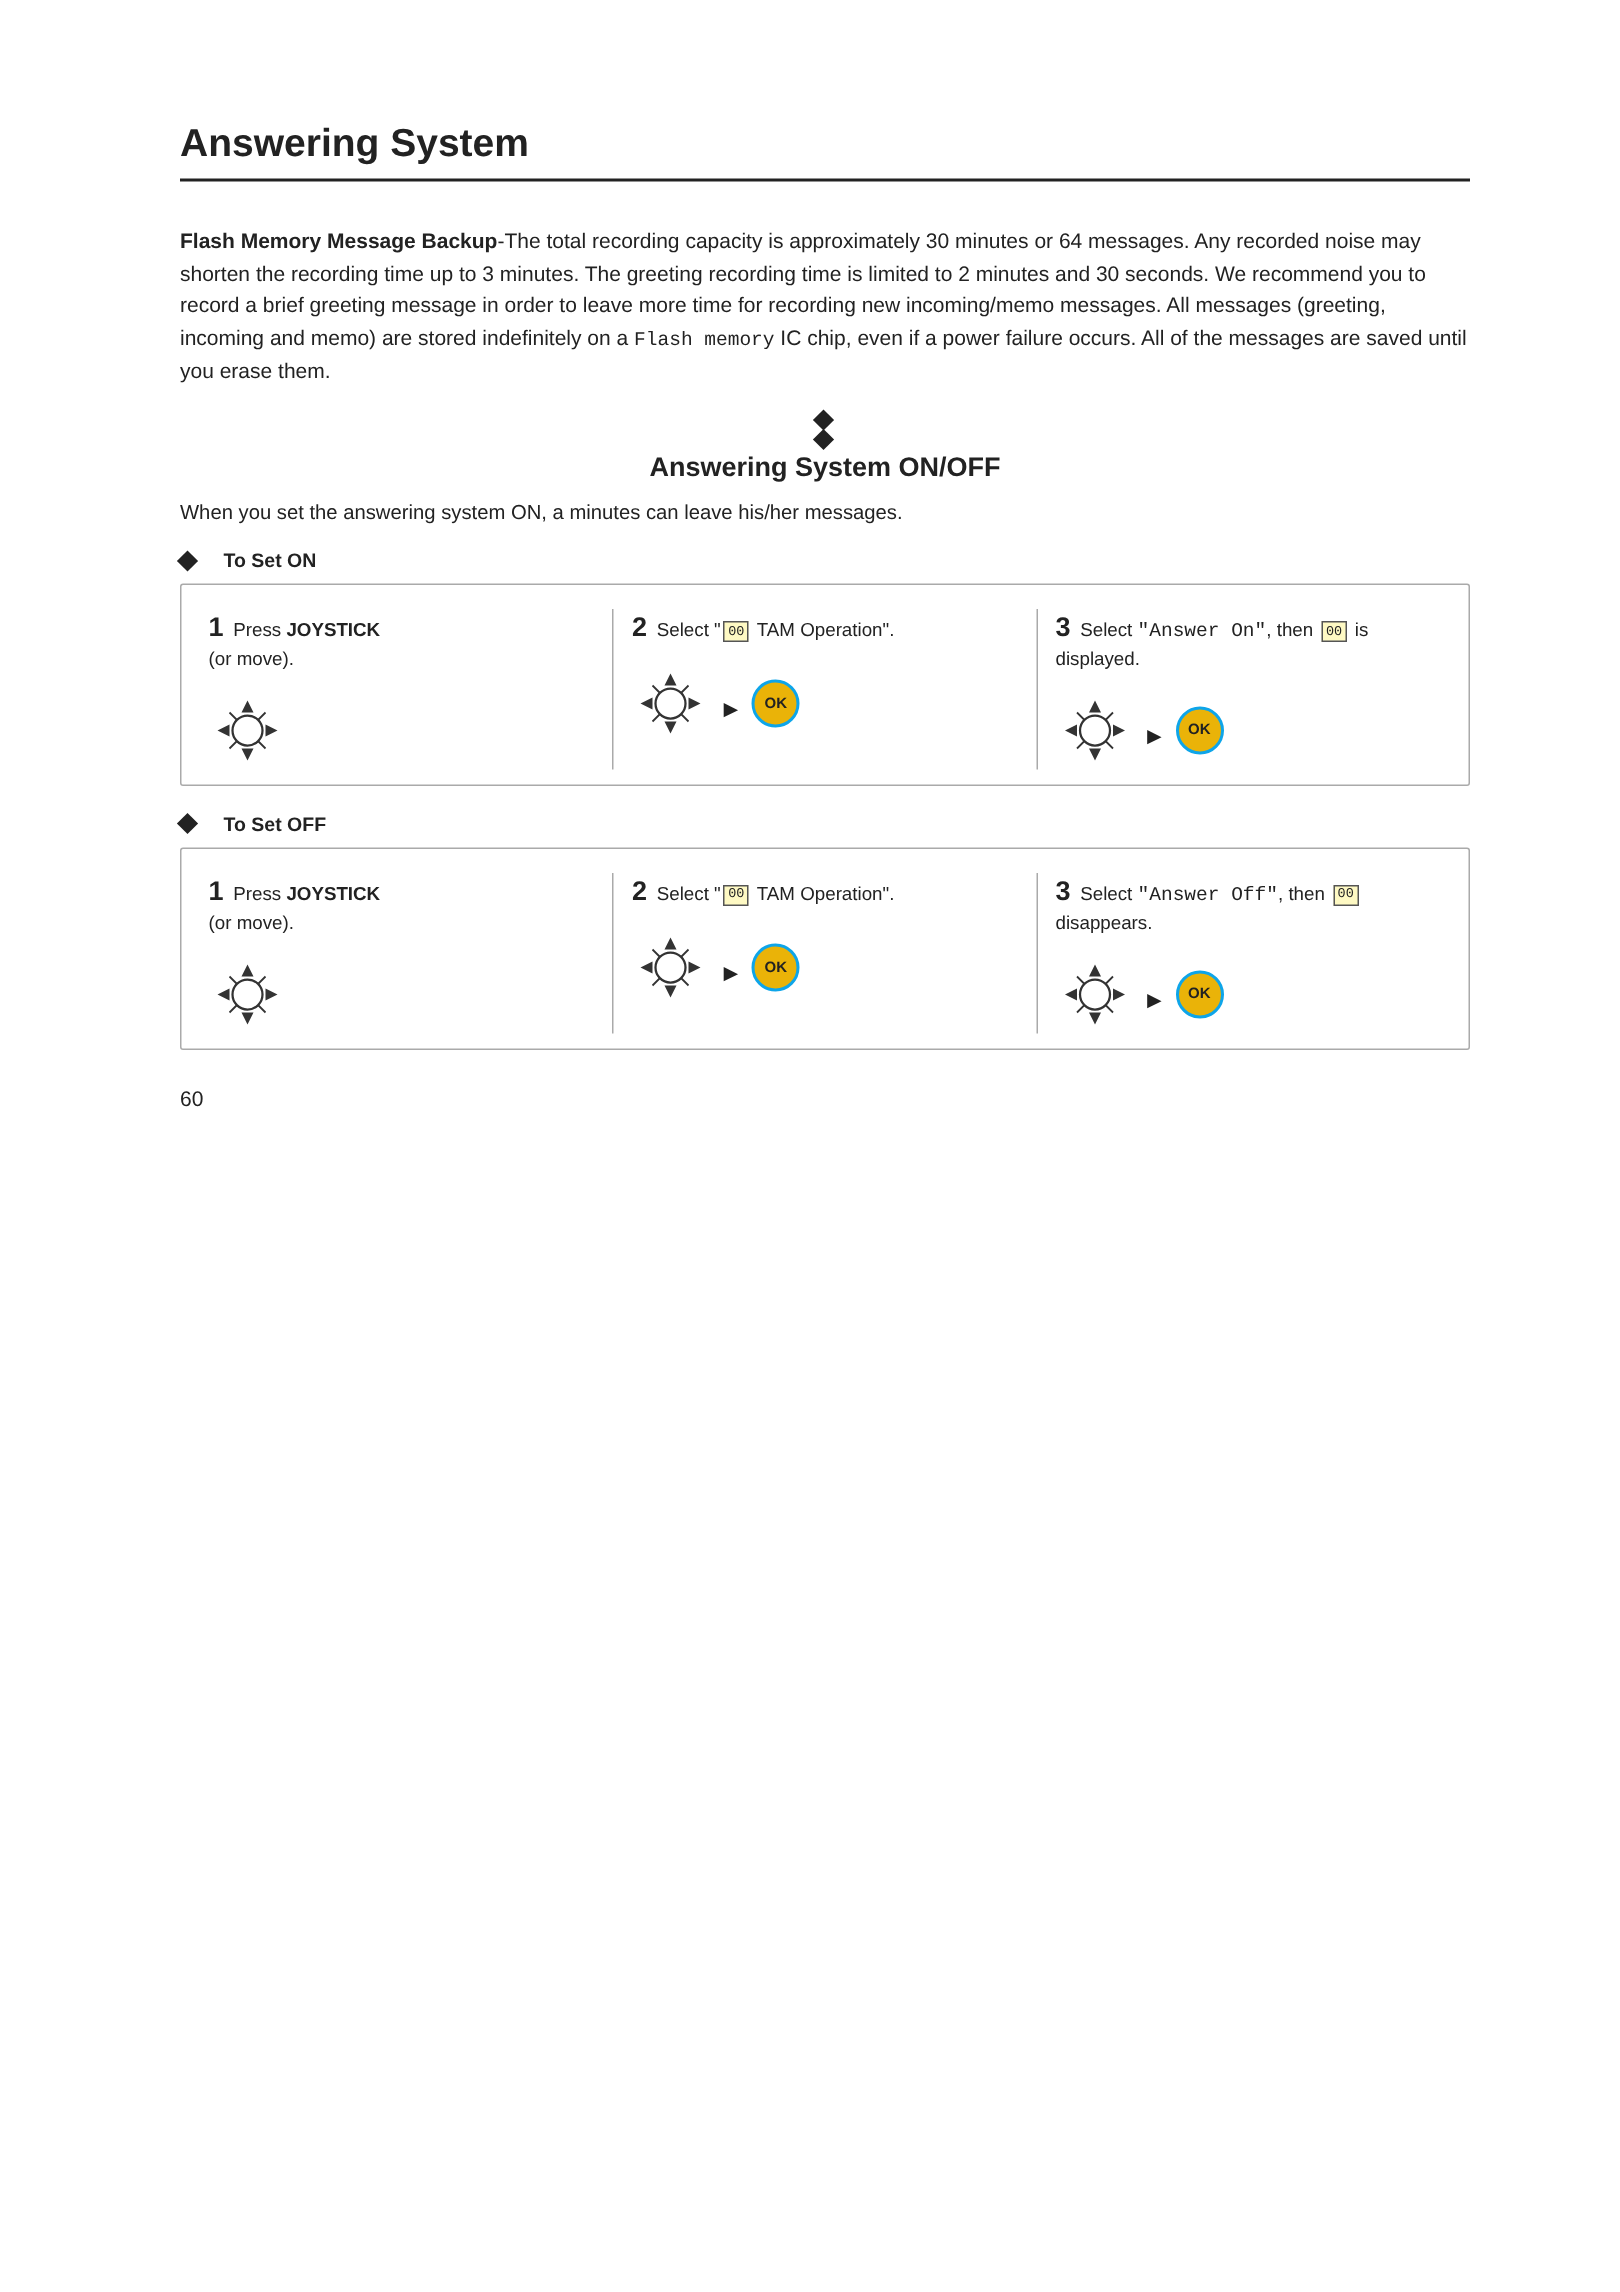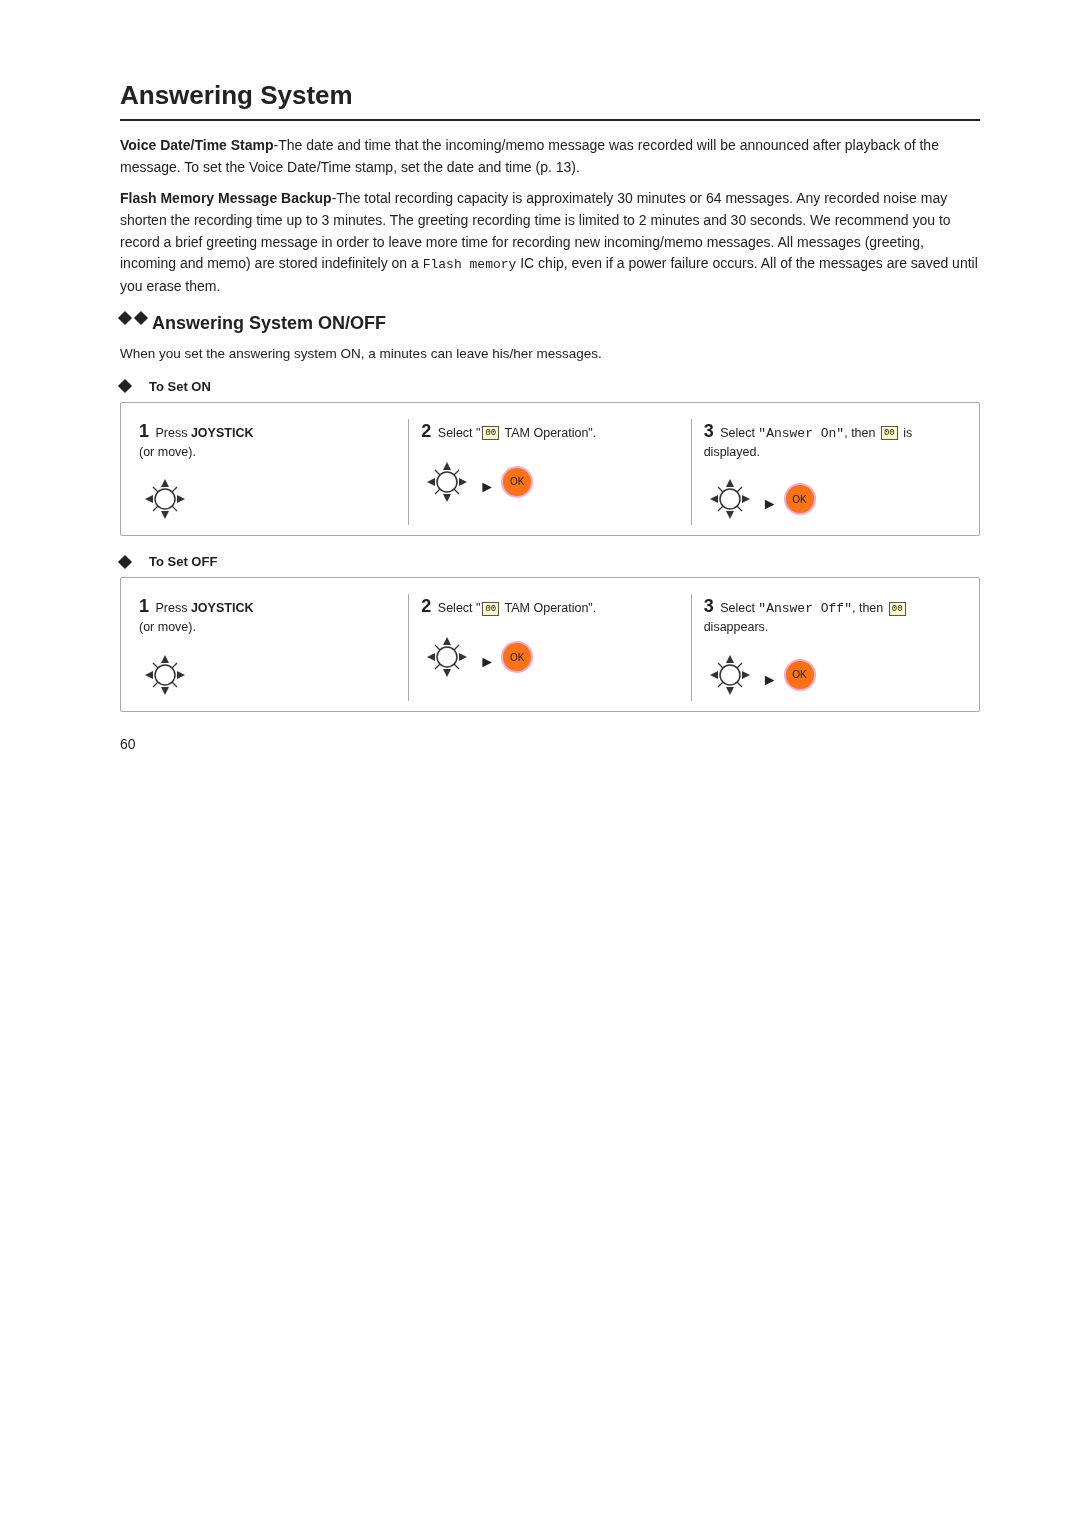--- a/index.html
+++ b/index.html
@@ -11,21 +11,21 @@
       width: 1080px;
       min-height: 1528px;
       padding: 80px 100px 80px 120px;
     }
 
     .page-title {
       font-size: 26px;
       font-weight: bold;
       border-bottom: 2px solid #222;
       padding-bottom: 8px;
-      margin-bottom: 14px;
+      margin-bottom: 29px;
     }
 
     .intro-block {
       margin-bottom: 16px;
       line-height: 1.55;
     }
 
     .intro-block p {
       margin-bottom: 10px;
     }
@@ -33,22 +33,23 @@
     code, .mono {
       font-family: 'Courier New', Courier, monospace;
       font-size: 13px;
     }
 
     .section-title {
       font-size: 18px;
       font-weight: bold;
       margin-bottom: 10px;
       display: flex;
-      align-items: flex-start;
+      align-items: center;
       gap: 3px;
+      flex-direction: column;
     }
 
     .diamond-icon {
       display: inline-block;
       width: 10px;
       height: 10px;
       background: #222;
       transform: rotate(45deg);
       margin-right: 3px;
       flex-shrink: 0;
@@ -109,29 +110,29 @@
 
     .joystick-svg {
       width: 52px;
       height: 52px;
     }
 
     
     .ok-icon {
       width: 32px;
       height: 32px;
-      border: 2px solid #f9a8d4;
+      border: 2px solid #0ea5e9;
       border-radius: 50%;
       display: flex;
       align-items: center;
       justify-content: center;
       font-size: 10px;
-      font-weight: normal;
+      font-weight: bold;
       color: #222;
-      background: #f97316;
+      background: #eab308;
     }
 
     
     .arrow-right {
       font-size: 16px;
       color: #222;
       margin: 0 2px;
       margin-top: 10px;
     }
 
@@ -163,23 +164,20 @@
       vertical-align: middle;
     }
   </style>
 </head>
 <body>
 
 <h1 class="page-title">Answering System</h1>
 
 <div class="intro-block">
   <p>
-    <strong>Voice Date/Time Stamp</strong><span>-The date and time that the incoming/memo message was recorded will be announced after playback of the message. To set the Voice Date/Time stamp, set the date and time (p. 13).</span>
-  </p>
-  <p>
     <strong>Flash Memory Message Backup</strong><span>-The total recording capacity is approximately 30 minutes or 64 messages. Any recorded noise may shorten the recording time up to 3 minutes. The greeting recording time is limited to 2 minutes and 30 seconds. We recommend you to record a brief greeting message in order to leave more time for recording new incoming/memo messages. All messages (greeting, incoming and memo) are stored indefinitely on a </span><code>Flash memory</code><span> IC chip, even if a power failure occurs. All of the messages are saved until you erase them.</span>
   </p>
 </div>
 
 <div class="section-title">
   <span class="diamond-icon"></span>
   <span class="diamond-icon"></span>
   <span>Answering System ON/OFF</span>
 </div>
 <p style="font-size:13.5px; margin-bottom:14px; line-height:1.5;">When you set the answering system ON, a minutes can leave his/her messages.</p>

